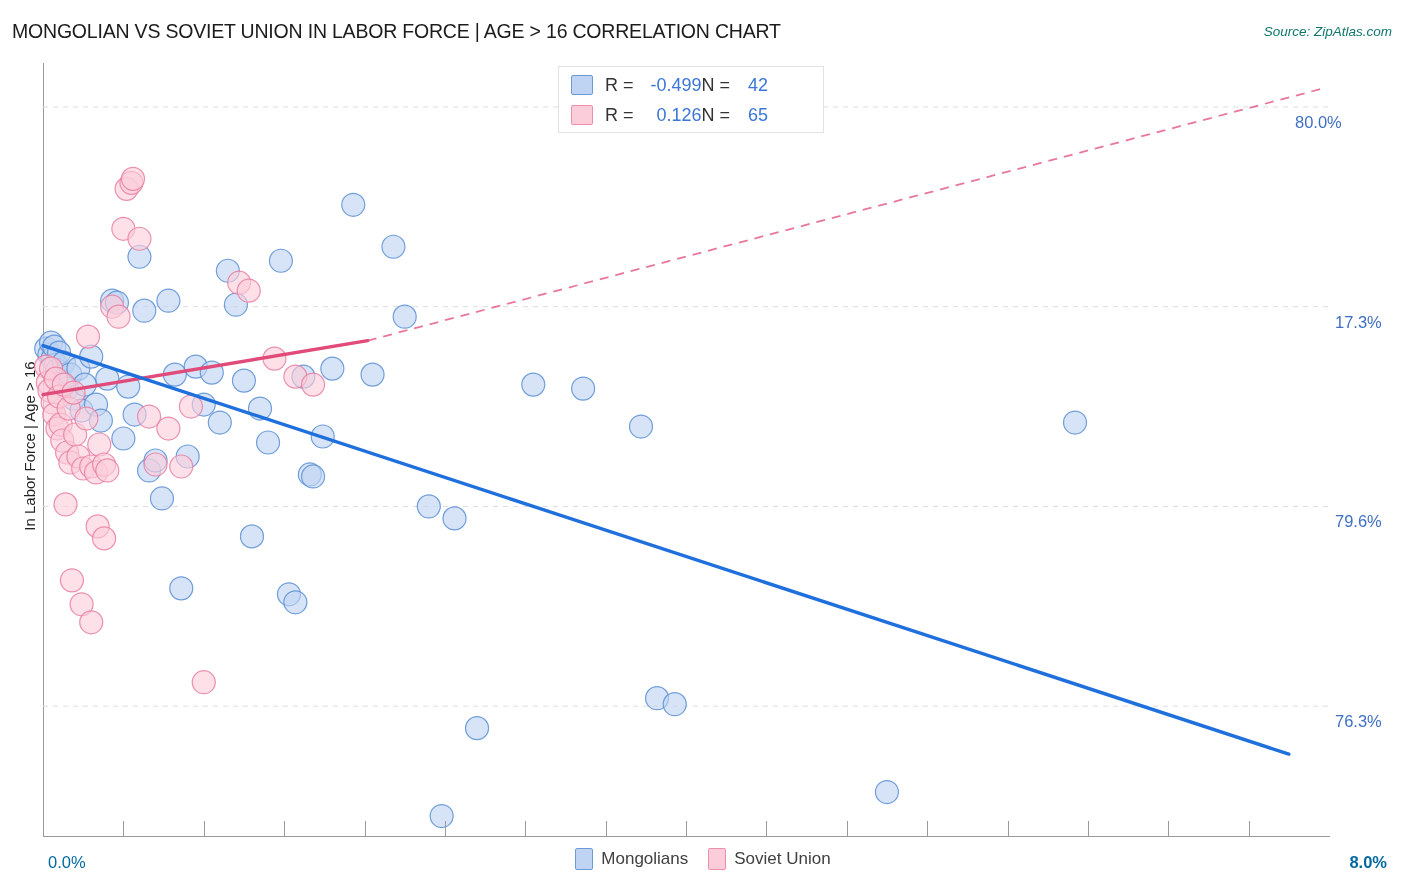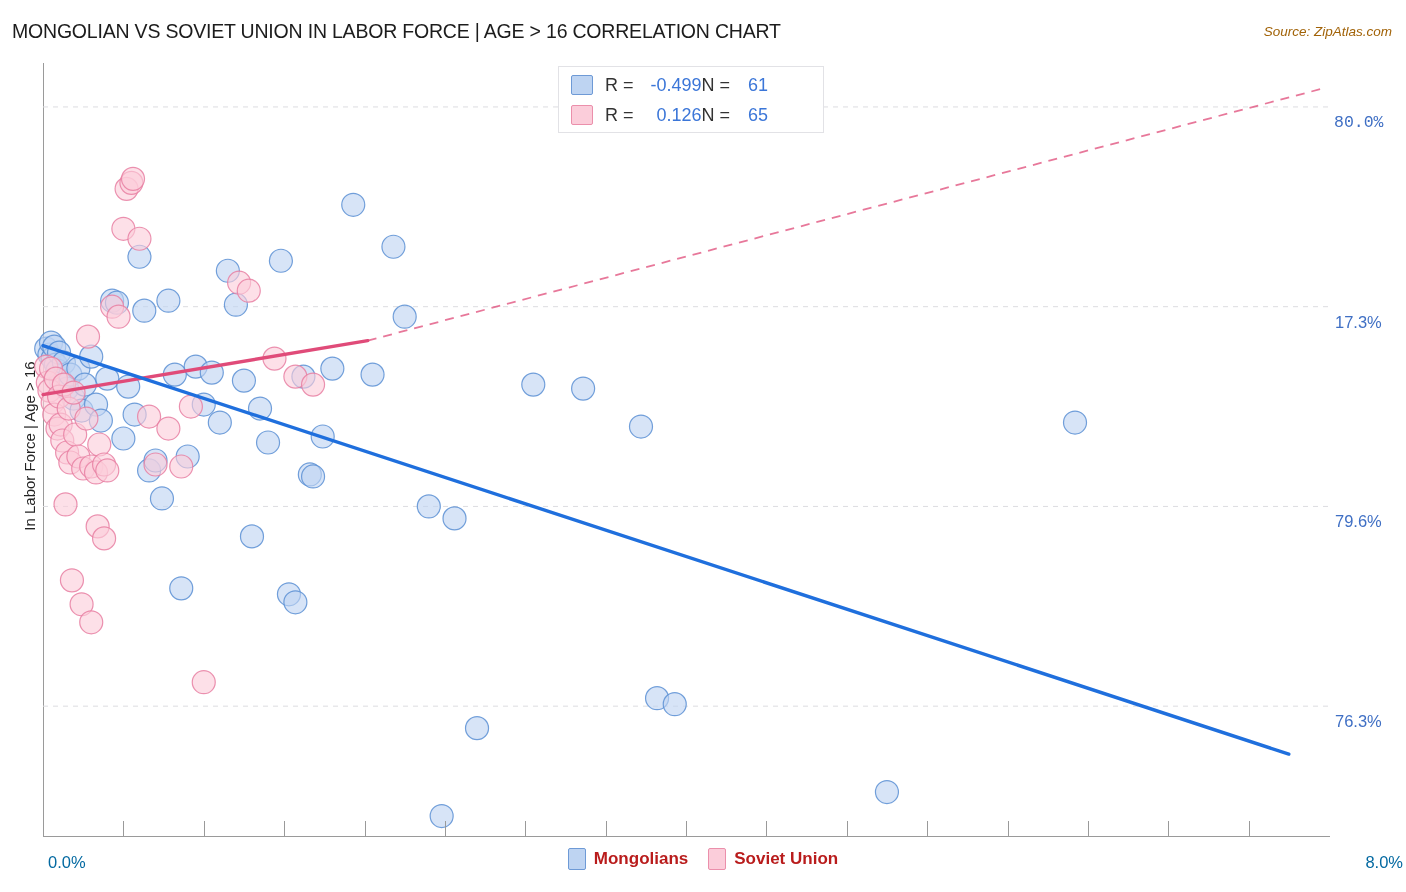--- a/index.html
+++ b/index.html
@@ -29,21 +29,21 @@
     color: #1c1c1c;
     letter-spacing: -0.2px;
     white-space: nowrap;
   }
   .source-note {
     position: absolute;
     right: 14px;
     top: 24px;
     font-size: 13.5px;
     font-style: italic;
-    color: #a16207;
+    color: #0f766e;
     white-space: nowrap;
   }
   .plot {
     position: absolute;
     left: 43px;
     top: 63px;
     width: 1286px;
     height: 773px;
   }
   .plot-frame-left {
@@ -187,23 +187,22 @@
   .fl-swatch {
     width: 18px;
     height: 22px;
     border-radius: 2px;
     box-sizing: border-box;
   }
   .fl-swatch.blue { background: #bed4f2; border: 1px solid #6e9ad6; }
   .fl-swatch.pink { background: #fbcdda; border: 1px solid #eb8fab; }
   .fl-label {
     font-size: 17px;
-    color: #b91c1c;
-    white-space: nowrap;
-    font-weight: bold;
+    color: #404040;
+    white-space: nowrap;
   }
   svg.layer {
     position: absolute;
     left: 0; top: 0;
     width: 1286px;
     height: 773px;
     overflow: visible;
   }
 </style>
 </head>
@@ -350,21 +349,21 @@
           <circle cx="252.3775" cy="313.59431524547807" r="11.5" fill="#fbcdda" fill-opacity="0.62" stroke="#e87fa2" stroke-width="1.2" stroke-opacity="0.85"></circle>
           <circle cx="270.06" cy="321.5839793281655" r="11.5" fill="#fbcdda" fill-opacity="0.62" stroke="#e87fa2" stroke-width="1.2" stroke-opacity="0.85"></circle>
         </g>
         <line x1="324.715" y1="277.64082687338515" x2="1277.9625" y2="25.966408268733744" stroke="#e04b79" stroke-width="1.8" stroke-dasharray="9,7" opacity="0.75"></line>
         <line x1="0" y1="331.5710594315247" x2="324.715" y2="277.64082687338515" stroke="#e04b79" stroke-width="3.4" stroke-linecap="round"></line>
         <line x1="0" y1="282.6343669250647" x2="1245.8125" y2="691.1059431524548" stroke="#1f6fdd" stroke-width="3.4" stroke-linecap="round"></line>
       </svg>
   </div>
 
   <div id="ylabels">
-      <div class="ytick-label" style="left: 1334px; top: 112.943px; font-family: Liberation Mono, monospace;">80.0%</div>
+      <div class="ytick-label" style="left: 1295px; top: 112.943px;">80.0%</div>
       <div class="ytick-label" style="left: 1335px; top: 312.685px;">17.3%</div>
       <div class="ytick-label" style="left: 1335px; top: 512.426px;">79.6%</div>
       <div class="ytick-label" style="left: 1335px; top: 712.168px;">76.3%</div>
     </div>
   <div id="xticks">
       <div class="xtick" style="left: 123.375px;"></div>
       <div class="xtick" style="left: 203.75px;"></div>
       <div class="xtick" style="left: 284.125px;"></div>
       <div class="xtick" style="left: 364.5px;"></div>
       <div class="xtick" style="left: 444.875px;"></div>
@@ -374,29 +373,29 @@
       <div class="xtick" style="left: 766.375px;"></div>
       <div class="xtick" style="left: 846.75px;"></div>
       <div class="xtick" style="left: 927.125px;"></div>
       <div class="xtick" style="left: 1007.5px;"></div>
       <div class="xtick" style="left: 1087.88px;"></div>
       <div class="xtick" style="left: 1168.25px;"></div>
       <div class="xtick" style="left: 1248.62px;"></div>
     </div>
 
   <div class="xaxis-label" style="left:48px;">0.0%</div>
-  <div class="xaxis-label" style="right:3px;">8.0%</div>
+  <div class="xaxis-label" style="right:19px;font-weight:bold;">8.0%</div>
 
   <div class="stats-box">
     <div class="stats-row r1">
       <span class="swatch blue"></span>
       <span class="stats-label">R =</span>
       <span class="stats-val">-0.499</span>
       <span class="stats-n">N =</span>
-      <span class="stats-nval">61</span>
+      <span class="stats-nval">42</span>
     </div>
     <div class="stats-row r2">
       <span class="swatch pink"></span>
       <span class="stats-label">R =</span>
       <span class="stats-val">0.126</span>
       <span class="stats-n">N =</span>
       <span class="stats-nval">65</span>
     </div>
   </div>
 

